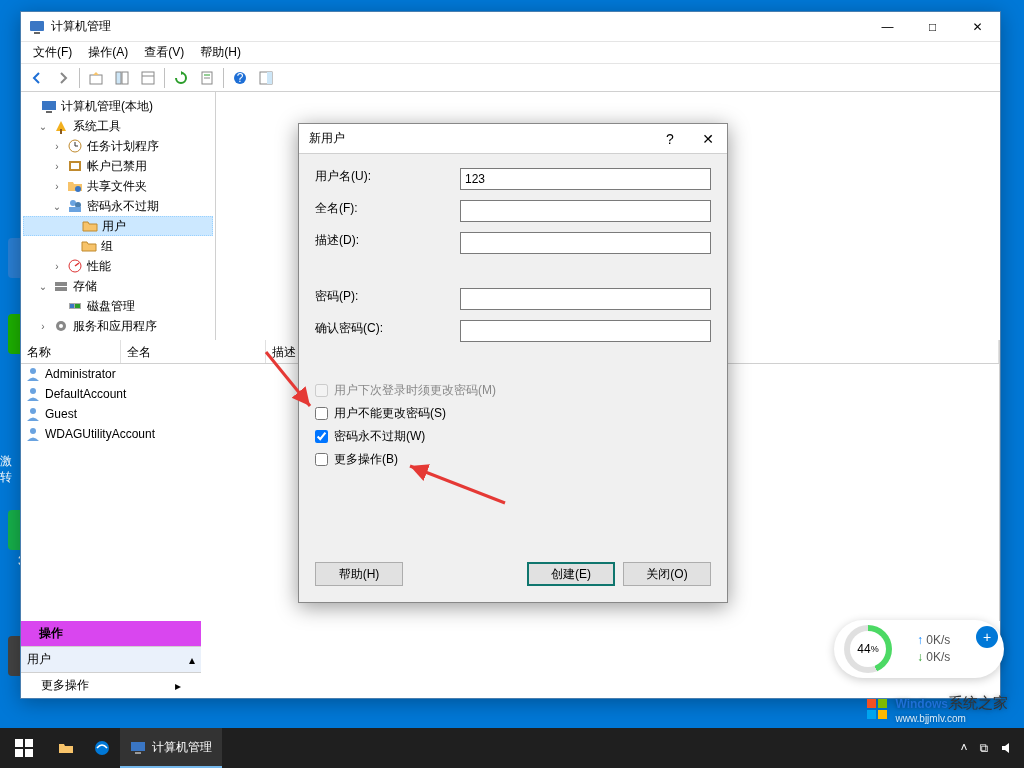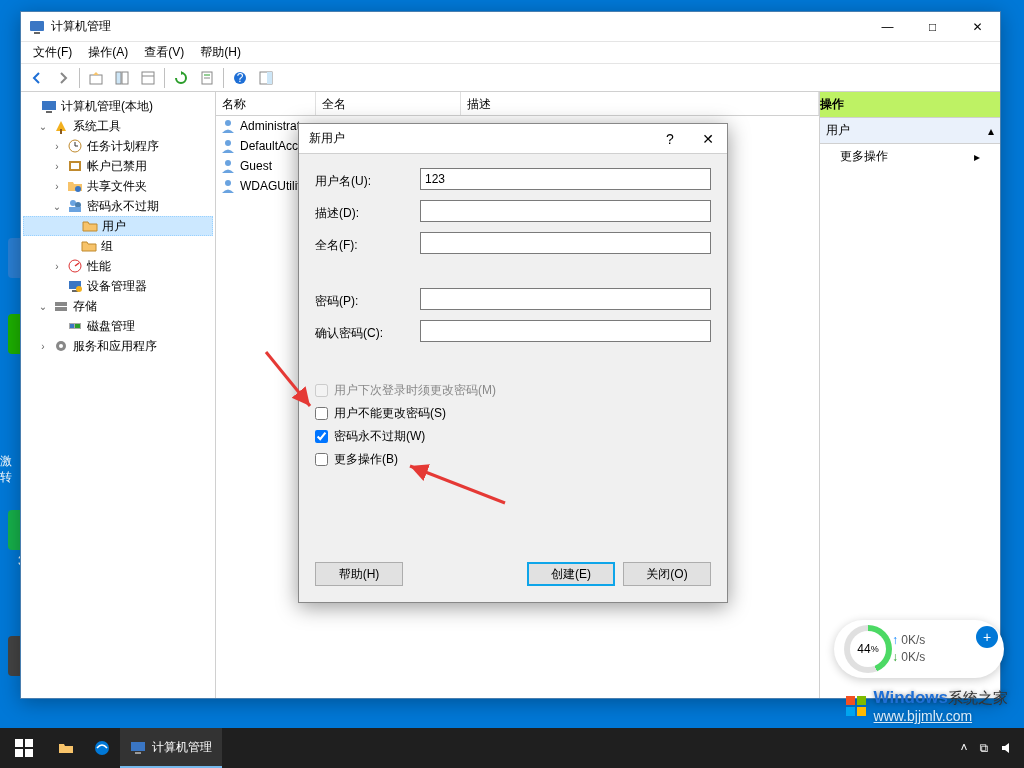--- a/index.html
+++ b/index.html
@@ -13,75 +13,75 @@
 .titlebar .winbtns { display: flex; }
 .titlebar .winbtn { width: 45px; height: 29px; display: flex; align-items: center; justify-content: center; color: #000; cursor: pointer; }
 
 .menubar { height: 22px; display: flex; align-items: center; padding-left: 4px; border-bottom: 1px solid #e5e5e5; }
 .menubar .mi { padding: 2px 8px; cursor: pointer; }
 
 .toolbar { height: 28px; display: flex; align-items: center; padding-left: 4px; gap: 2px; border-bottom: 1px solid #d0d0d0; }
 .toolbar .tb { width: 24px; height: 24px; display: flex; align-items: center; justify-content: center; cursor: pointer; border: 1px solid transparent; }
 .toolbar .sep { width: 1px; height: 20px; background: #c0c0c0; margin: 0 2px; }
 
-.main { display: flex; height: calc(100% - 80px); }
+.main { display: flex; height: calc(100% - 80px); flex-direction: column; }
 .tree { width: 195px; border-right: 1px solid #d0d0d0; padding: 4px 2px; overflow: auto; }
 .tree .node { display: flex; align-items: center; height: 20px; padding-left: 2px; cursor: pointer; white-space: nowrap; }
 .tree .node.sel { background: #cce8ff; border: 1px dotted #99d1ff; }
 .tree .tw { width: 12px; text-align: center; color: #666; font-size: 10px; }
 .tree .ticon { width: 16px; height: 16px; margin: 0 4px; }
 .tree .ind1 { padding-left: 14px; } .tree .ind2 { padding-left: 28px; } .tree .ind3 { padding-left: 42px; }
 
 .list { flex: 1; border-right: 1px solid #d0d0d0; }
 .list .hdr { display: flex; height: 24px; border-bottom: 1px solid #d0d0d0; }
 .list .hc { padding: 4px 6px; border-right: 1px solid #e0e0e0; background: #fff; cursor: pointer; }
 .list .row { display: flex; align-items: center; height: 20px; padding-left: 4px; cursor: pointer; }
 .list .licon { width: 16px; height: 16px; margin-right: 4px; }
 
 .actions { width: 180px; }
-.actions .ahdr { background: #bef264; padding: 4px 0; border-bottom: 1px solid #d0d0d0; font-weight: bold; }
+.actions .ahdr { background: #d946ef; padding: 4px 18px; border-bottom: 1px solid #d0d0d0; font-weight: bold; }
 .actions .asec { background: #eaf1fb; padding: 4px 6px; display:flex; justify-content:space-between; align-items:center; border-bottom: 1px solid #d0d0d0; }
 .actions .aitem { padding: 4px 20px; display:flex; justify-content:space-between; align-items:center; cursor:pointer; }
 
 
 .dialog { position: absolute; left: 298px; top: 123px; width: 430px; height: 480px; background: #f0f0f0; border: 1px solid #888; box-shadow: 0 4px 20px rgba(0,0,0,.4); }
 .dialog .dtitle { height: 30px; background: #fff; display: flex; align-items: center; padding-left: 10px; border-bottom: 1px solid #d0d0d0; }
 .dialog .dtitle .t { flex: 1; }
 .dialog .dtitle .hb, .dialog .dtitle .cb { width: 38px; height: 29px; display:flex; align-items:center; justify-content:center; cursor:pointer; font-size:14px; }
 .dialog .body { padding: 14px 16px; }
-.dialog .frow { display: flex; align-items: flex-end; margin-bottom: 10px; }
+.dialog .frow { display: flex; align-items: flex-start; margin-bottom: 10px; gap: 40px; }
 .dialog .frow label { width: 105px; }
 .dialog .frow input[type=text], .dialog .frow input[type=password] { flex:1; height: 22px; border: 1px solid #7a7a7a; padding: 0 4px; background:#fff; }
 .dialog .gap { height: 24px; }
 .dialog .chk { display:flex; align-items:center; margin: 6px 0; }
 .dialog .chk input { margin-right: 6px; }
 .dialog .chk.dis { color:#888; }
 .dialog .btns { position:absolute; bottom:16px; left:16px; right:16px; display:flex; }
 .dialog .btn { min-width: 88px; height: 24px; border: 1px solid #adadad; background: #e1e1e1; cursor:pointer; padding: 0 10px; }
-.dialog .btn.primary { border: 2px solid #0ea5e9; }
+.dialog .btn.primary { border: 2px solid #0f766e; }
 
 
 .taskbar { position:absolute; left:0; bottom:0; width:100%; height:40px; background:#1f1f1f; display:flex; align-items:center; }
 .taskbar .start { width:48px; height:40px; display:flex; align-items:center; justify-content:center; cursor:pointer; }
 .taskbar .titem { height:40px; padding:0 10px; display:flex; align-items:center; color:#fff; cursor:pointer; gap:6px; }
 .taskbar .titem.active { background:#333; border-bottom:2px solid #76b9ed; }
 .taskbar .tray { margin-left:auto; display:flex; align-items:center; color:#fff; gap:12px; padding-right:10px; }
 
 .desktop-icon { position:absolute; width:60px; text-align:center; color:#fff; font-size:11px; }
 .desktop-icon .di { width:40px; height:40px; margin:0 auto 4px; background:#2a7fd4; border-radius:4px; }
 
-.floating-widget { position:absolute; right:20px; bottom:90px; width:170px; height:58px; background:#fff; border-radius:30px; box-shadow:0 2px 10px rgba(0,0,0,.2); display:flex; align-items:center; padding:4px 10px; gap:0; }
+.floating-widget { position:absolute; right:20px; bottom:90px; width:170px; height:58px; background:#fff; border-radius:30px; box-shadow:0 2px 10px rgba(0,0,0,.2); display:flex; align-items:center; padding:4px 10px; gap:25px; }
 .floating-widget .ring { width:48px; height:48px; border-radius:50%; background:conic-gradient(#4cd964 0 44%, #e0e0e0 44% 100%); display:flex; align-items:center; justify-content:center; }
 .floating-widget .ring .inner { width:36px; height:36px; background:#fff; border-radius:50%; display:flex; align-items:center; justify-content:center; font-size:13px; }
 .floating-widget .speeds { font-size:11px; color:#555; line-height:1.4; }
 .floating-widget .plus { width:22px; height:22px; background:#0078d7; border-radius:50%; color:#fff; display:flex; align-items:center; justify-content:center; position:absolute; right:6px; top:6px; font-size:14px; }
 
 .watermark { position:absolute; right:16px; bottom:44px; color:#fff; font-size:14px; display:flex; align-items:center; gap:6px; text-shadow:0 0 4px rgba(0,0,0,.4); }
 .watermark .wlogo { width:24px; height:24px; }
-.watermark .sub { font-size:14px; opacity:.85; display:block;text-decoration:underline; }
+.watermark .sub { font-size:10px; opacity:.85; display:block; }
 
 .arrow { position:absolute; pointer-events:none; }
 
 .activate { position:absolute; left:0; top:454px; color:#fff; font-size:11px; line-height:1.3; }
 
 
 .svg16 { width:16px; height:16px; }
 </style>
 </head>
 <body>
@@ -252,29 +252,20 @@
           <span>组</span>
         </div>
       <div class="node ind2">
           <span class="tw">›</span>
           <svg class="ticon" viewBox="0 0 16 16">
             <circle cx="8" cy="8" r="6" fill="#fff" stroke="#d33"></circle>
             <line x1="8" y1="8" x2="12" y2="5" stroke="#d33" stroke-width="1.5"></line>
           </svg>
           <span>性能</span>
         </div>
-      <div class="node ind2">
-          <span class="tw"></span>
-          <svg class="ticon" viewBox="0 0 16 16">
-            <rect x="2" y="3" width="12" height="8" fill="#3a76c4"></rect>
-            <rect x="5" y="12" width="6" height="2" fill="#666"></rect>
-            <circle cx="12" cy="11" r="3" fill="#f2b01e"></circle>
-          </svg>
-          <span>设备管理器</span>
-        </div>
       <div class="node ind1">
           <span class="tw">⌄</span>
           <svg class="ticon" viewBox="0 0 16 16">
             <rect x="2" y="4" width="12" height="4" fill="#888"></rect>
             <rect x="2" y="9" width="12" height="4" fill="#888"></rect>
           </svg>
           <span>存储</span>
         </div>
       <div class="node ind2">
           <span class="tw"></span>
@@ -350,25 +341,25 @@
     <span class="t">新用户</span>
     <div class="hb">?</div>
     <div class="cb">✕</div>
   </div>
   <div class="body">
     <div class="frow">
         <label>用户名(U):</label>
         <input type="text" value="123" style="">
       </div>
     <div class="frow">
+        <label>全名(F):</label>
+        <input type="text" style="">
+      </div>
+    <div class="frow">
         <label>描述(D):</label>
-        <input type="text" style="">
-      </div>
-    <div class="frow">
-        <label>全名(F):</label>
         <input type="text" style="">
       </div>
     <div class="gap"></div>
     <div class="frow">
         <label>密码(P):</label>
         <input type="password" style="">
       </div>
     <div class="frow">
         <label>确认密码(C):</label>
         <input type="password" style="">
@@ -431,21 +422,21 @@
 </div>
 
 <div class="watermark">
   <svg class="wlogo" viewBox="0 0 24 24">
       <rect x="2" y="2" width="9" height="9" fill="#f25022"></rect>
       <rect x="13" y="2" width="9" height="9" fill="#7fba00"></rect>
       <rect x="2" y="13" width="9" height="9" fill="#00a4ef"></rect>
       <rect x="13" y="13" width="9" height="9" fill="#ffb900"></rect>
     </svg>
   <div>
-    <span style="font-size:17px; font-weight:bold; color:#1e6fd6;">Windows</span><span style="font-size:15px; color:#333;">系统之家</span>
+    <span style="font-size:12px; font-weight:bold; color:#1e6fd6;">Windows</span><span style="font-size:15px; color:#333;">系统之家</span>
     <span class="sub">www.bjjmlv.com</span>
   </div>
 </div>
 
 <div class="taskbar">
   <div class="start">
     <svg width="18" height="18" viewBox="0 0 18 18">
         <rect x="0" y="0" width="8" height="8" fill="#fff"></rect>
         <rect x="10" y="0" width="8" height="8" fill="#fff"></rect>
         <rect x="0" y="10" width="8" height="8" fill="#fff"></rect>

